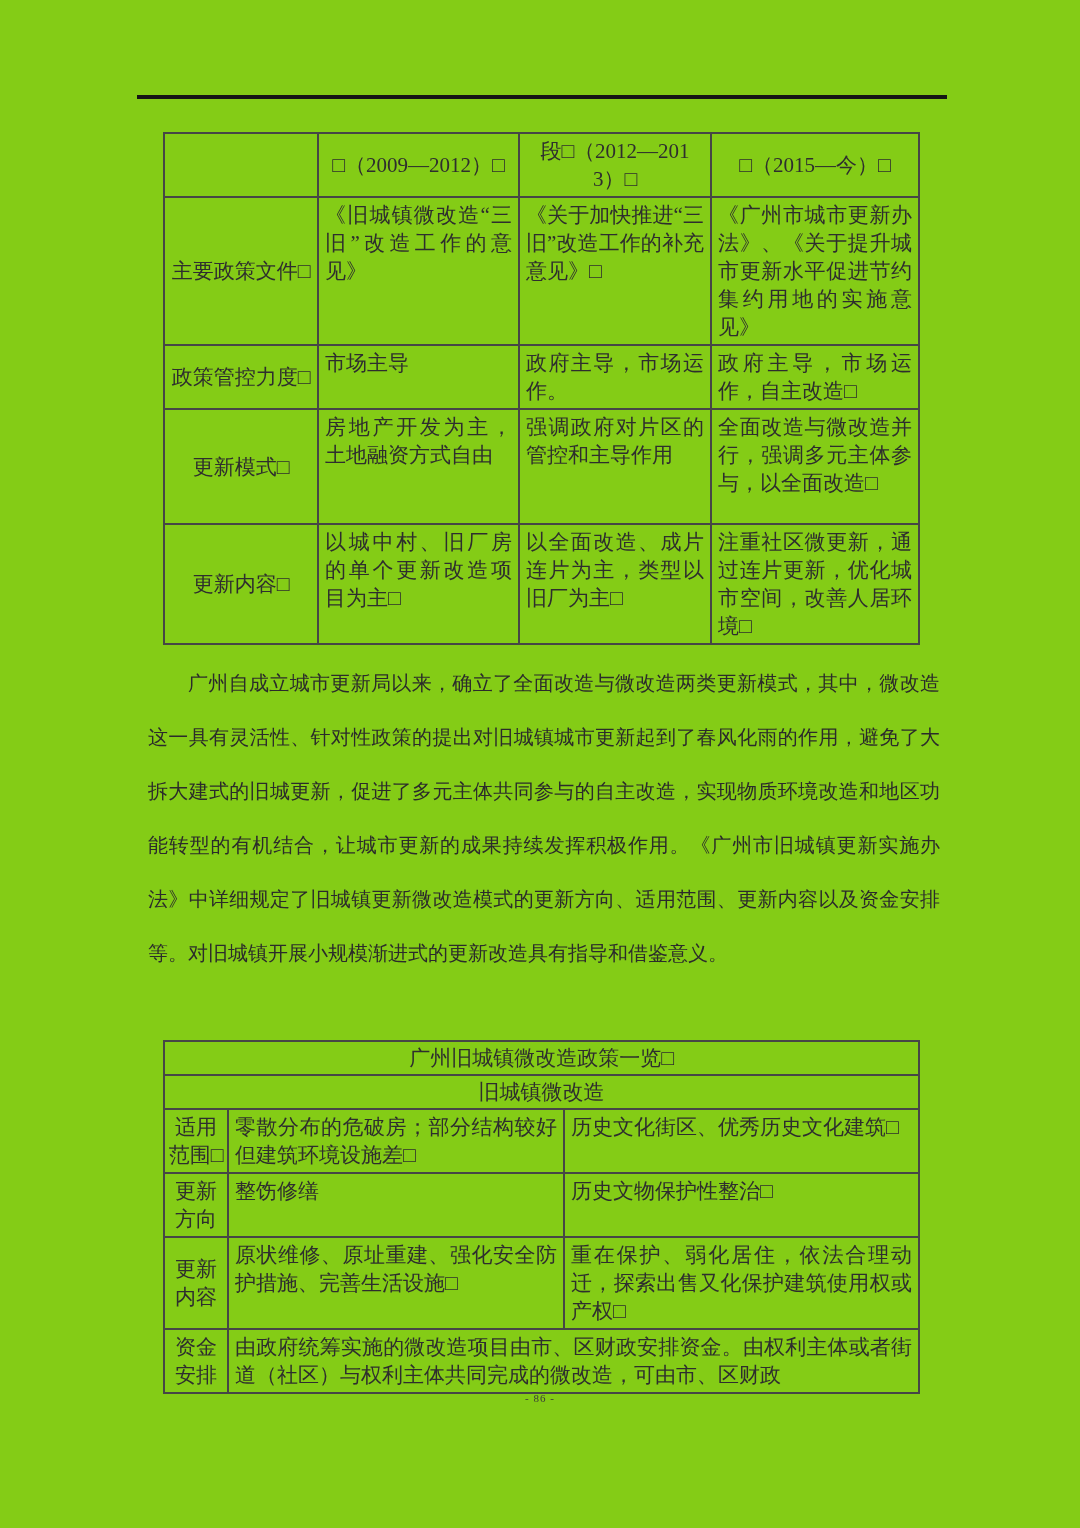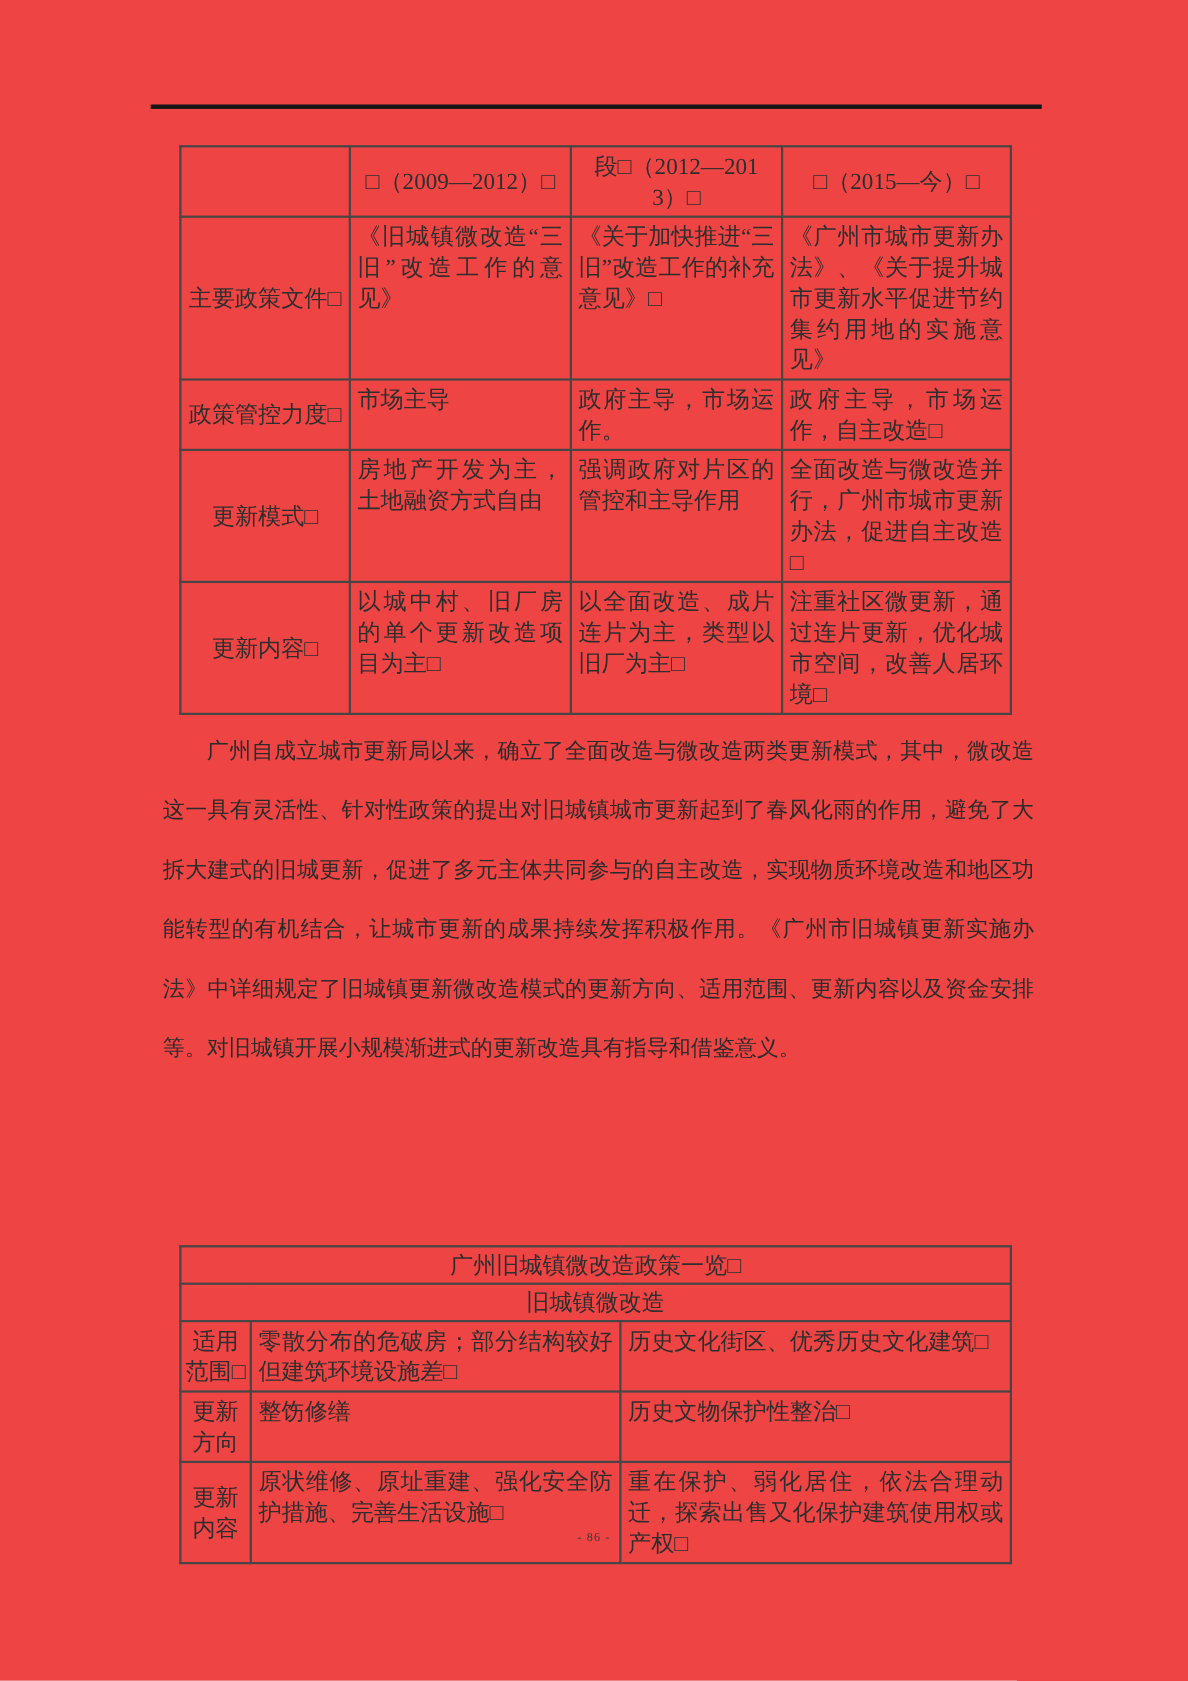--- a/index.html
+++ b/index.html
@@ -1,20 +1,20 @@
 <!DOCTYPE html>
 <html><head>
 <meta charset="utf-8">
 <style>
   html,body{margin:0;padding:0;background:#e8e8e8;}
   .page{
     position:relative;
     width:1080px;height:1528px;
     margin:0 auto;
-    background:#ef4444;
+    background:#84cc16;
     font-family:"Liberation Serif","DejaVu Serif",serif;
     color:#2e2e2e;
     overflow:hidden;
   }
   .top-rule{
     position:absolute;left:137px;top:95px;
     width:810px;height:4px;background:#151515;
   }
   table{border-collapse:collapse;table-layout:fixed;}
   td{
@@ -31,21 +31,21 @@
   td.lbl{
     text-align:center;
     vertical-align:middle;
     padding:3px 2px;
   }
   td.hdr{
     text-align:center;
     vertical-align:middle;
   }
   .t1{position:absolute;left:163px;top:132px;width:755px;}
-  .t2{position:absolute;left:163px;top:1132px;width:755px;}
+  .t2{position:absolute;left:163px;top:1040px;width:755px;}
   .t2 td.span-title{text-align:center;vertical-align:middle;padding:2px;}
   .para{
     position:absolute;left:148px;top:636px;width:792px;
     font-size:20px;line-height:54px;
     text-align:justify;text-justify:inter-character;
     text-indent:40px;
     color:#2b2b2b;
     word-break:break-all;
   }
   .footer{
@@ -84,21 +84,21 @@
     <tr style="height:61px">
       <td class="lbl">政策管控力度□</td>
       <td>市场主导</td>
       <td>政府主导，市场运作。</td>
       <td>政府主导，市场运作，自主改造□</td>
     </tr>
     <tr style="height:115px">
       <td class="lbl">更新模式□</td>
       <td>房地产开发为主，土地融资方式自由</td>
       <td>强调政府对片区的管控和主导作用</td>
-      <td>全面改造与微改造并行，广州市城市更新办法，促进自主改造□</td>
+      <td>全面改造与微改造并行，强调多元主体参与，以全面改造□</td>
     </tr>
     <tr style="height:114px">
       <td class="lbl">更新内容□</td>
       <td>以城中村、旧厂房的单个更新改造项目为主□</td>
       <td>以全面改造、成片连片为主，类型以旧厂为主□</td>
       <td>注重社区微更新，通过连片更新，优化城市空间，改善人居环境□</td>
     </tr>
   </tbody>
     </table>
 
@@ -125,18 +125,22 @@
     <tr style="height:57px">
       <td class="lbl">更新方向</td>
       <td>整饬修缮</td>
       <td>历史文物保护性整治□</td>
     </tr>
     <tr style="height:85px">
       <td class="lbl">更新内容</td>
       <td>原状维修、原址重建、强化安全防护措施、完善生活设施□</td>
       <td>重在保护、弱化居住，依法合理动迁，探索出售又化保护建筑使用权或产权□</td>
     </tr>
+    <tr style="height:53px">
+      <td class="lbl">资金安排</td>
+      <td colspan="2">由政府统筹实施的微改造项目由市、区财政安排资金。由权利主体或者街道（社区）与权利主体共同完成的微改造，可由市、区财政</td>
+    </tr>
   </tbody>
     </table>
 
   <div class="footer">- 86 -</div>
 
 </div>
 
 </body></html>

